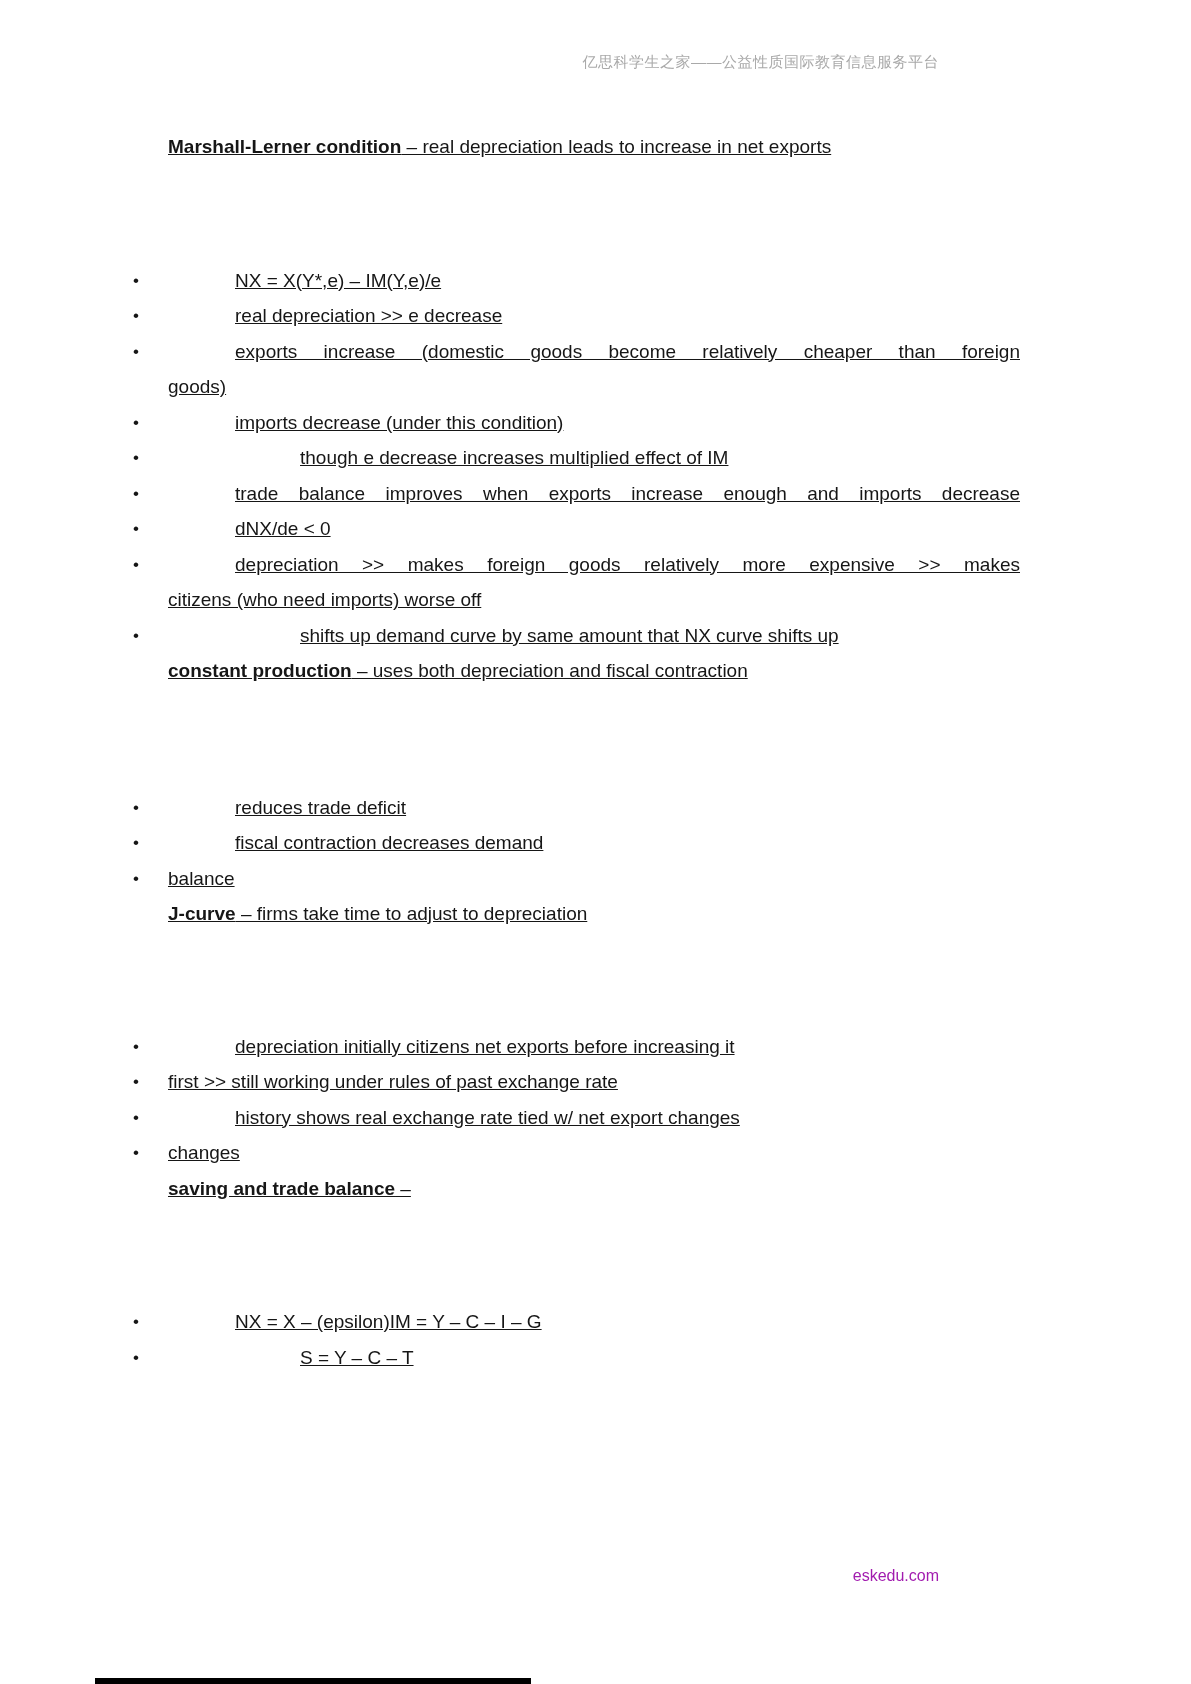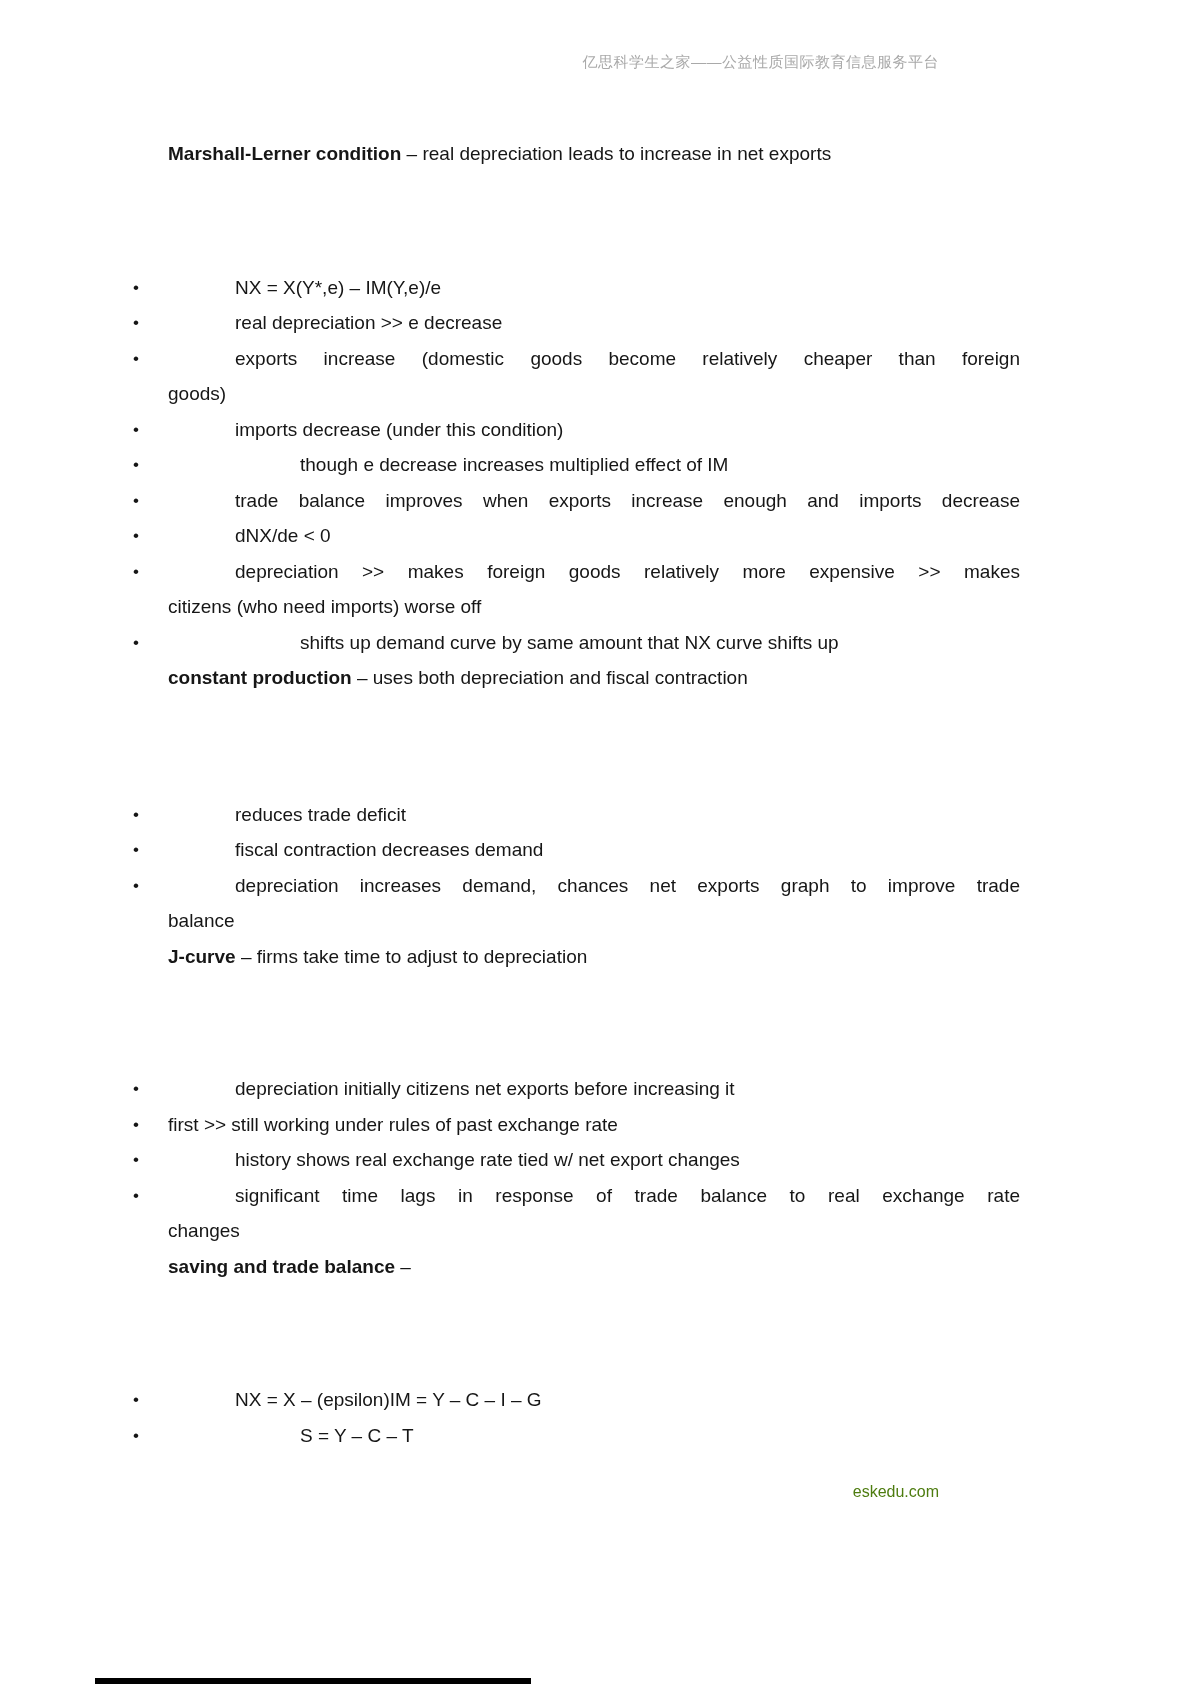--- a/index.html
+++ b/index.html
@@ -18,46 +18,47 @@
     top: 53px;
     right: 216px;
     font-size: 15px;
     color: #a9a9a9;
     letter-spacing: 0.5px;
     white-space: nowrap;
   }
   .doc-body {
     position: absolute;
     left: 168px;
-    top: 136px;
+    top: 129px;
     width: 852px;
     font-size: 19px;
     line-height: 35.5px;
+    text-decoration: underline;
   }
   .line { position: relative; }
   .line.justify { text-align: justify; text-align-last: justify; }
   .line.heading { text-indent: 0; }
   .line.bullet  { text-indent: 67px; }
   .line.bullet2 { text-indent: 132px; }
   .line.cont    { text-indent: 0; }
   .b { font-weight: 700; }
   .marker {
     position: absolute;
     left: -35px;
     top: 0;
     text-indent: 0;
     font-size: 17px;
   }
   .gap { width: 100%; }
   .page-footer {
     position: absolute;
-    top: 1483px;
+    top: 1567px;
     right: 216px;
     font-size: 16px;
-    color: #4d7c0f;
+    color: #a21caf;
   }
   .cutoff-bar {
     position: absolute;
     left: 95px;
     bottom: 0;
     width: 436px;
     height: 6px;
     background: #000000;
   }
 </style>
@@ -78,29 +79,29 @@
       <div class="line bullet2"><span class="marker">•</span><span>though e decrease increases multiplied effect of IM</span></div>
       <div class="line bullet justify"><span class="marker">•</span><span>trade balance improves when exports increase enough and imports decrease</span></div>
       <div class="line bullet"><span class="marker">•</span><span>dNX/de &lt; 0</span></div>
       <div class="line bullet justify"><span class="marker">•</span><span>depreciation &gt;&gt; makes foreign goods relatively more expensive &gt;&gt; makes</span></div>
       <div class="line cont"><span>citizens (who need imports) worse off</span></div>
       <div class="line bullet2"><span class="marker">•</span><span>shifts up demand curve by same amount that NX curve shifts up</span></div>
       <div class="line heading"><span class="b">constant production</span><span> – uses both depreciation and fiscal contraction</span></div>
       <div class="gap" style="height: 101px;"></div>
       <div class="line bullet"><span class="marker">•</span><span>reduces trade deficit</span></div>
       <div class="line bullet"><span class="marker">•</span><span>fiscal contraction decreases demand</span></div>
-      <div class="line bullet justify"><span class="marker">•</span><span>depreciation increases demand, chances net exports graph to improve trade</span></div>
+      <div class="line bullet justify"><span class="marker">•</span></div>
       <div class="line cont"><span>balance</span></div>
       <div class="line heading"><span class="b">J-curve</span><span> – firms take time to adjust to depreciation</span></div>
       <div class="gap" style="height: 97px;"></div>
       <div class="line bullet"><span class="marker">•</span><span>depreciation initially citizens net exports before increasing it</span></div>
       <div class="line bullet2 justify"><span class="marker">•</span></div>
       <div class="line cont"><span>first &gt;&gt; still working under rules of past exchange rate</span></div>
       <div class="line bullet"><span class="marker">•</span><span>history shows real exchange rate tied w/ net export changes</span></div>
-      <div class="line bullet justify"><span class="marker">•</span><span>significant time lags in response of trade balance to real exchange rate</span></div>
+      <div class="line bullet justify"><span class="marker">•</span></div>
       <div class="line cont"><span>changes</span></div>
       <div class="line heading"><span class="b">saving and trade balance</span><span> –</span></div>
       <div class="gap" style="height: 98px;"></div>
       <div class="line bullet"><span class="marker">•</span><span>NX = X – (epsilon)IM = Y – C – I – G</span></div>
       <div class="line bullet2"><span class="marker">•</span><span>S = Y – C – T</span></div>
     </div>
 
   <div class="page-footer">eskedu.com</div>
 
   <div class="cutoff-bar"></div>

